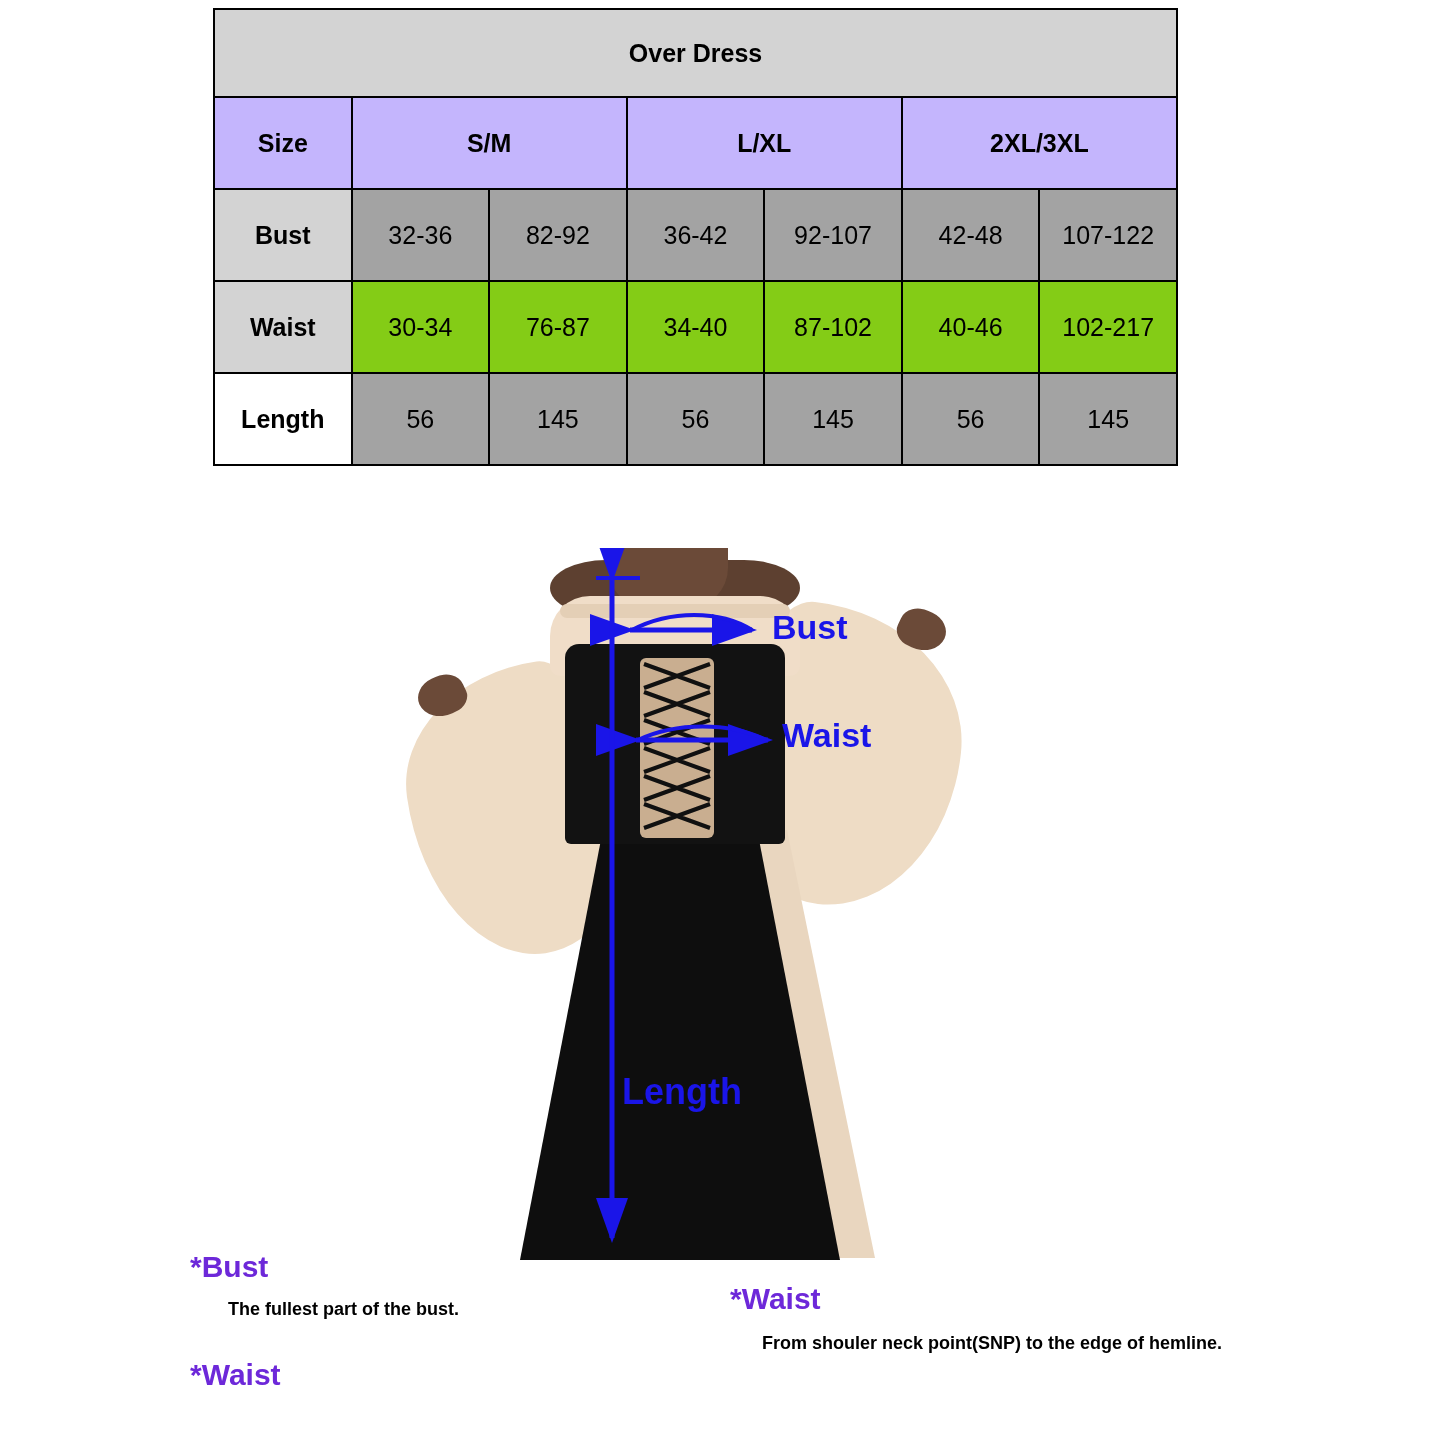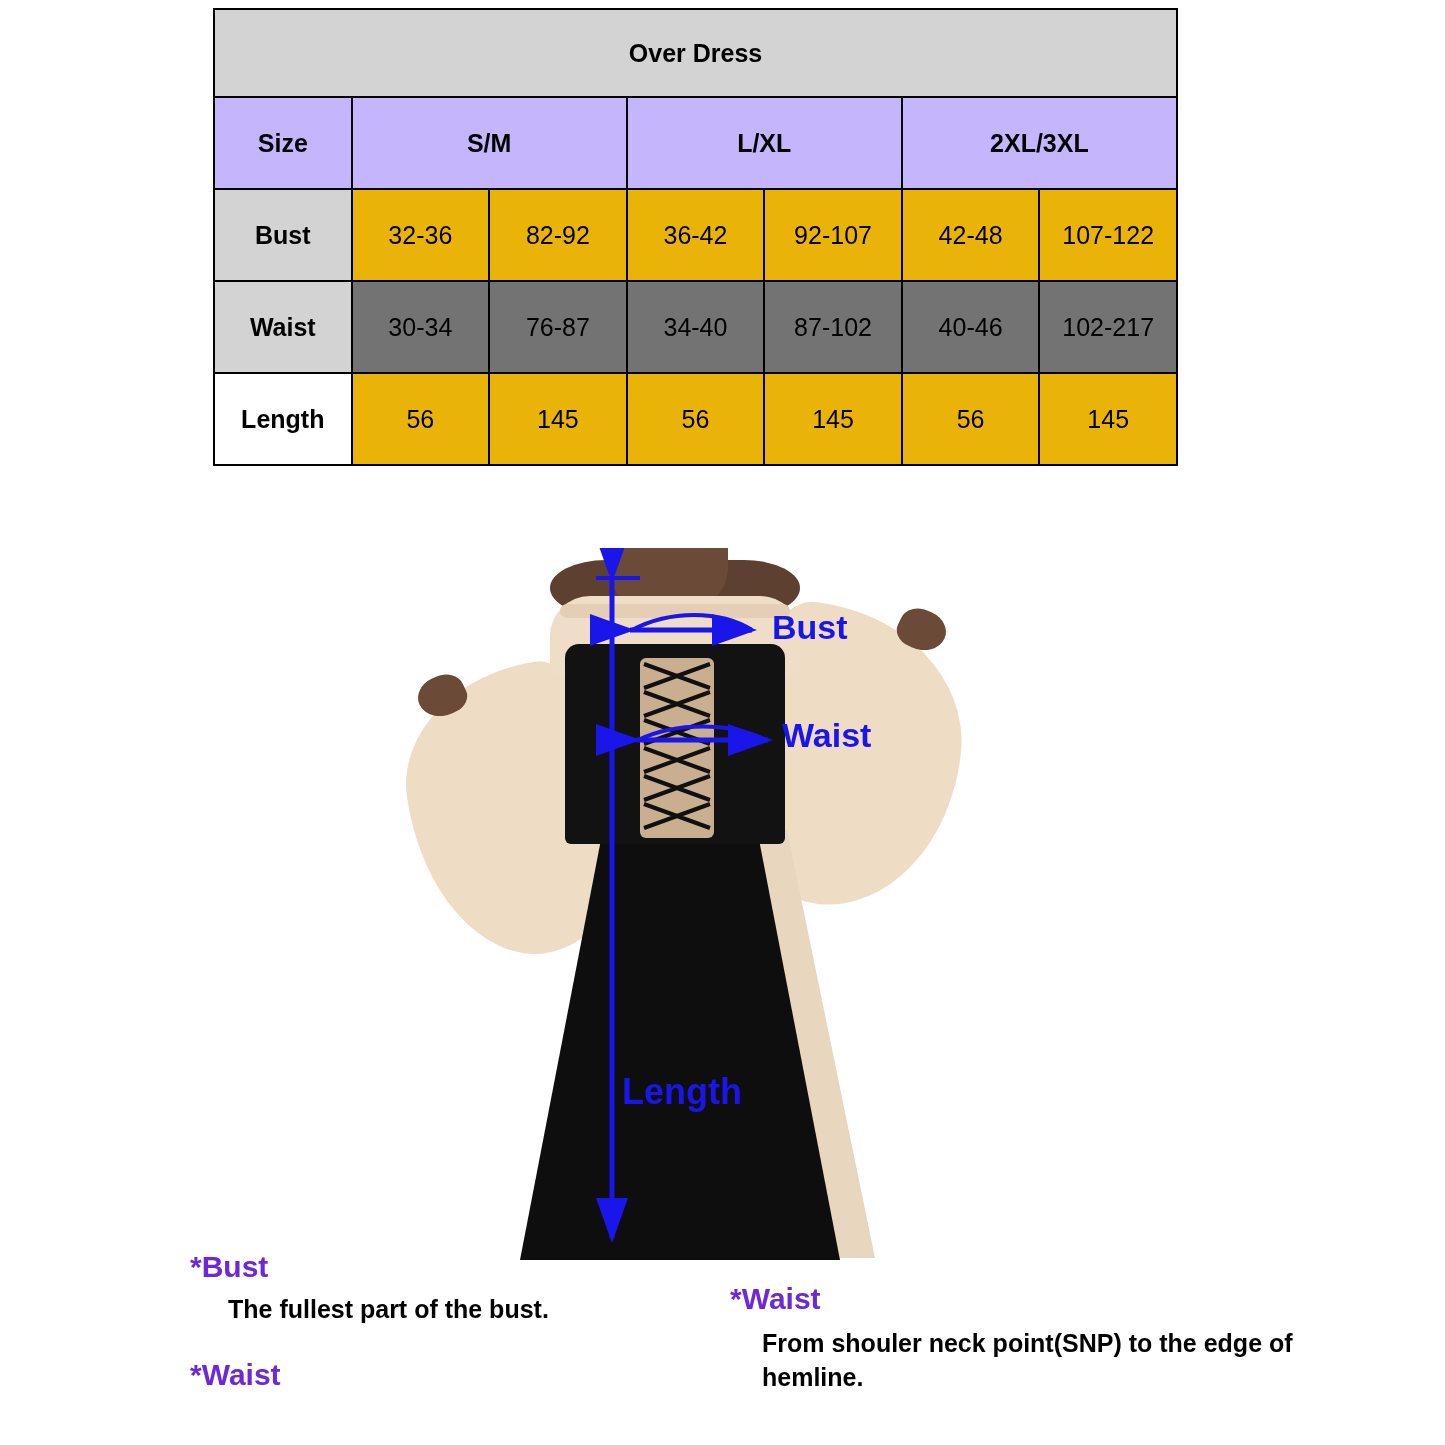--- a/index.html
+++ b/index.html
@@ -58,25 +58,25 @@
     background: #d3d3d3;
     font-weight: bold;
     font-size: 28px;
   }
   .rowlabel-plain {
     background: #ffffff;
     font-weight: bold;
     font-size: 28px;
   }
   .cell-grey {
-    background: #737373;
+    background: #84cc16;
     margin-left: 23px;
   }
   .cell-white {
-    background: #eab308;
+    background: #a3a3a3;
   }
 
   
   .figure-area {
     position: absolute;
     left: 0;
     top: 548px;
     width: 1445px;
     height: 720px;
   }
@@ -219,21 +219,21 @@
   .legend h4 {
     margin: 0;
     color: #6d28d9;
     font-weight: bold;
     font-size: 30px;
   }
   .legend p {
     margin: 0;
     color: #000000;
     font-weight: bold;
-    font-size: 25px;
+    font-size: 18px;
     line-height: 34px;
   }
   .leg-bust-h { position: absolute; left: 190px; top: 20px; }
   .leg-bust-p { position: absolute; left: 228px; top: 62px; }
   .leg-waist-h { position: absolute; left: 190px; top: 128px; }
   .leg-waist-p { position: absolute; left: 228px; top: 172px; }
   .leg-len-h { position: absolute; left: 730px; top: 52px; }
   .leg-len-p { position: absolute; left: 762px; top: 96px; width: 560px; }
 </style>
 </head>

